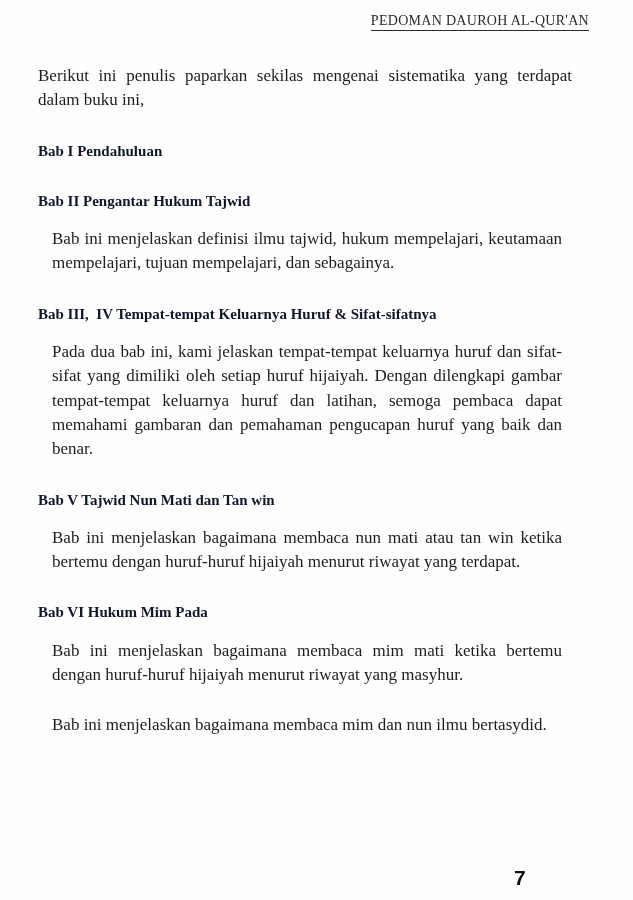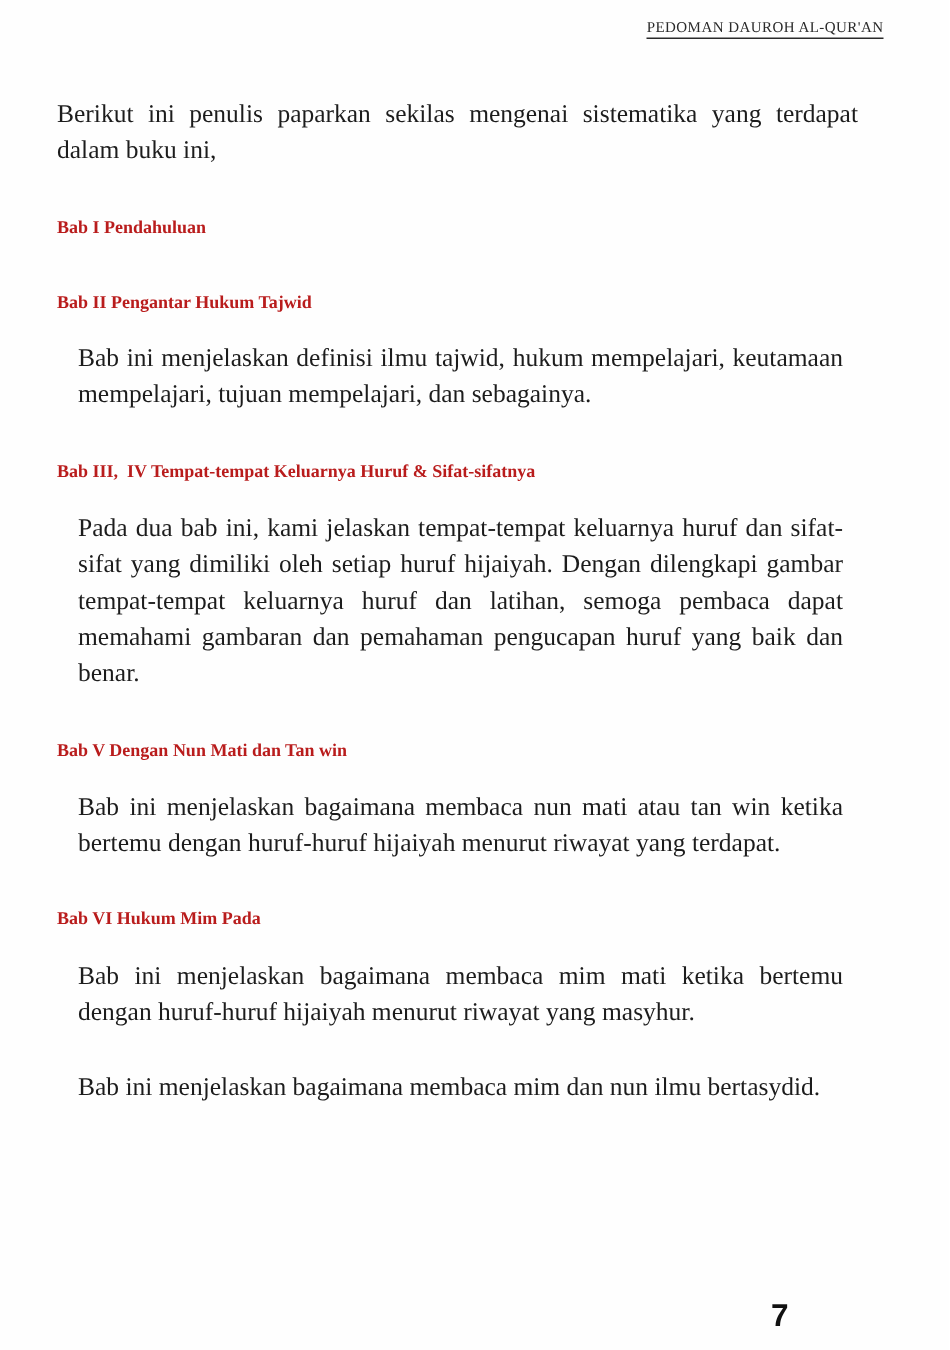--- a/index.html
+++ b/index.html
@@ -13,21 +13,21 @@
     height: 900px;
     background: #fefefe;
     overflow: hidden;
     font-family: "Liberation Serif", serif;
     color: #1c1c1c;
   }
   .running-header {
     position: absolute;
     top: 13px;
     right: 44px;
-    font-size: 10px;
+    font-size: 14px;
     letter-spacing: 0.3px;
     color: #2a2a2a;
   }
   .running-header .header-text {
     display: inline-block;
     border-bottom: 1.5px solid #2a2a2a;
     padding-bottom: 1px;
   }
   .content {
     position: absolute;
@@ -39,25 +39,25 @@
   }
   .intro {
     margin: 0 4px 26px 0;
     text-align: justify;
   }
   .section {
     margin: 0 0 26px 0;
   }
   .sec-heading {
     margin: 0;
-    font-size: 12px;
+    font-size: 15px;
     font-weight: bold;
     line-height: 24.3px;
     white-space: pre-wrap;
-    color: #b91c1c;
+    color: #0f172a;
   }
   .sec-body {
     margin: 14px;
     text-align: justify;
   }
   .sec-body:empty {
     display: none;
   }
   .page-number {
     position: absolute;
@@ -91,21 +91,21 @@
       <h3 class="sec-heading">Bab II Pengantar Hukum Tajwid</h3>
       <p class="sec-body">Bab ini menjelaskan definisi ilmu tajwid, hukum mempelajari, keutamaan mempelajari, tujuan mempelajari, dan sebagainya.</p>
     </div>
 
     <div class="section">
       <h3 class="sec-heading">Bab III,  IV Tempat-tempat Keluarnya Huruf &amp; Sifat-sifatnya</h3>
       <p class="sec-body">Pada dua bab ini, kami jelaskan tempat-tempat keluarnya huruf dan sifat-sifat yang dimiliki oleh setiap huruf hijaiyah. Dengan dilengkapi gambar tempat-tempat keluarnya huruf dan latihan, semoga pembaca dapat memahami gambaran dan pemahaman pengucapan huruf yang baik dan benar.</p>
     </div>
 
     <div class="section">
-      <h3 class="sec-heading">Bab V Dengan Nun Mati dan Tan win</h3>
+      <h3 class="sec-heading">Bab V Tajwid Nun Mati dan Tan win</h3>
       <p class="sec-body">Bab ini menjelaskan bagaimana membaca nun mati atau tan win ketika bertemu dengan huruf-huruf hijaiyah menurut riwayat yang terdapat.</p>
     </div>
 
     <div class="section">
       <h3 class="sec-heading">Bab VI Hukum Mim Pada</h3>
       <p class="sec-body">Bab ini menjelaskan bagaimana membaca mim mati ketika bertemu dengan huruf-huruf hijaiyah menurut riwayat yang masyhur.</p>
     </div>
 
     <div class="section">
       <p class="sec-body">Bab ini menjelaskan bagaimana membaca mim dan nun ilmu bertasydid.</p>

